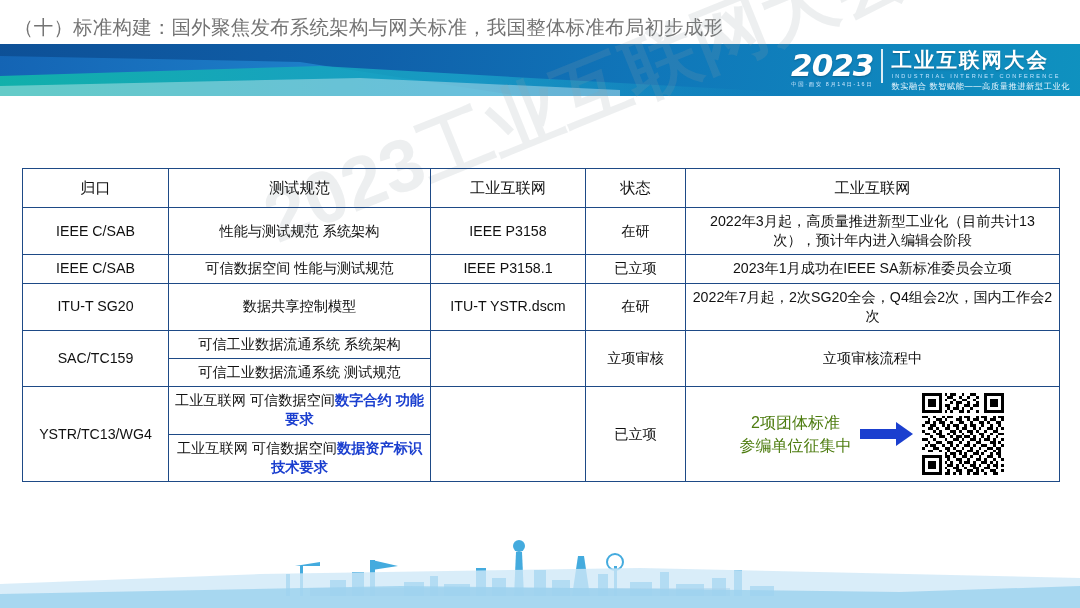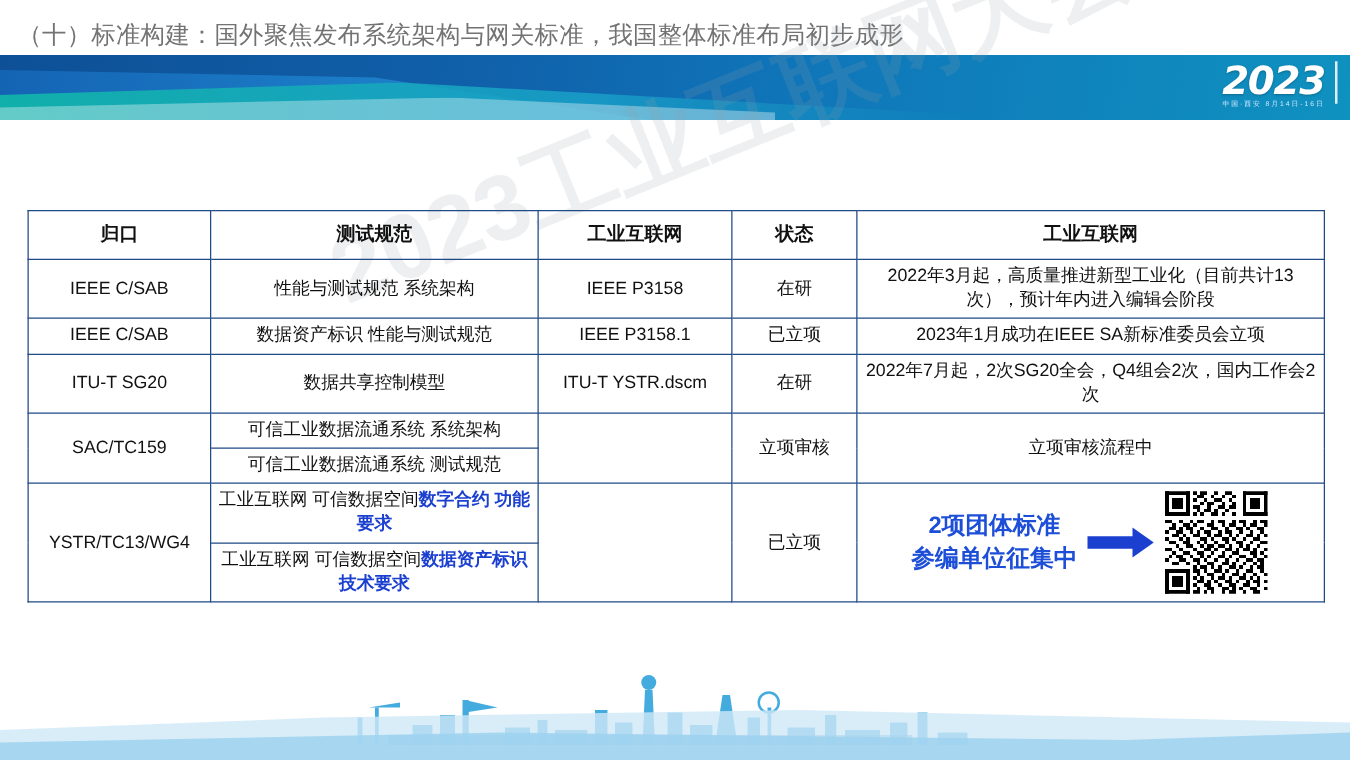--- a/index.html
+++ b/index.html
@@ -152,21 +152,21 @@
   table.std th, table.std td {
     border: 1.3px solid #1e4a86;
     text-align: center;
     vertical-align: middle;
     color: #111111;
     font-size: 14.2px;
     padding: 4px 5px;
     line-height: 1.35;
   }
   table.std th {
-    font-weight: bold;
+    font-weight: normal;
     font-size: 15.2px;
     height: 30px;
   }
   .col1 { width: 146px; }
   .col2 { width: 262px; }
   .col3 { width: 155px; }
   .col4 { width: 100px; }
   .col5 { width: 374px; }
 
   .row-tall td { height: 38px; }
@@ -175,24 +175,24 @@
 
   .progress-cell { position: relative; }
   .cta {
     display: flex;
     align-items: center;
     justify-content: center;
     gap: 6px;
     height: 100%;
   }
   .cta-text {
-    font-size: 19px;
+    font-size: 16px;
     line-height: 1.45;
-    color: #1d4ed8;
-    font-weight: bold;
+    color: #4d7c0f;
+    font-weight: normal;
     white-space: nowrap;
   }
   .arrow {
     width: 52px;
     height: 0;
     position: relative;
     margin: 0 2px;
   }
   .arrow::before {
     content: "";
@@ -237,20 +237,25 @@
   <div class="band-dark"></div>
   <div class="band-teal"></div>
   <div class="band-white-swoosh"></div>
 
   <div class="logo-block">
     <div class="logo-col-left">
       <div class="logo-year">2023</div>
       <div class="logo-year-sub">中国·西安 8月14日-16日</div>
     </div>
     <div class="logo-divider"></div>
+    <div class="logo-col-right">
+      <div class="logo-name">工业互联网大会</div>
+      <div class="logo-name-en">INDUSTRIAL INTERNET CONFERENCE</div>
+      <div class="logo-tag">数实融合  数智赋能——高质量推进新型工业化</div>
+    </div>
   </div>
 </div>
 
 <div class="watermark">2023工业互联网大会</div>
 
 <div class="table-wrap">
   <table class="std">
     <colgroup>
       <col class="col1">
         <col class="col2">
@@ -272,21 +277,21 @@
       <tr class="row-tall">
         <td>IEEE C/SAB</td>
         <td>性能与测试规范 系统架构</td>
         <td>IEEE P3158</td>
         <td>在研</td>
         <td>2022年3月起，高质量推进新型工业化（目前共计13次），预计年内进入编辑会阶段</td>
       </tr>
 
       <tr>
         <td>IEEE C/SAB</td>
-        <td>数据资产标识 性能与测试规范</td>
+        <td>可信数据空间 性能与测试规范</td>
         <td>IEEE P3158.1</td>
         <td>已立项</td>
         <td>2023年1月成功在IEEE SA新标准委员会立项</td>
       </tr>
 
       <tr class="row-tall">
         <td>ITU-T SG20</td>
         <td>数据共享控制模型</td>
         <td>ITU-T YSTR.dscm</td>
         <td>在研</td>

